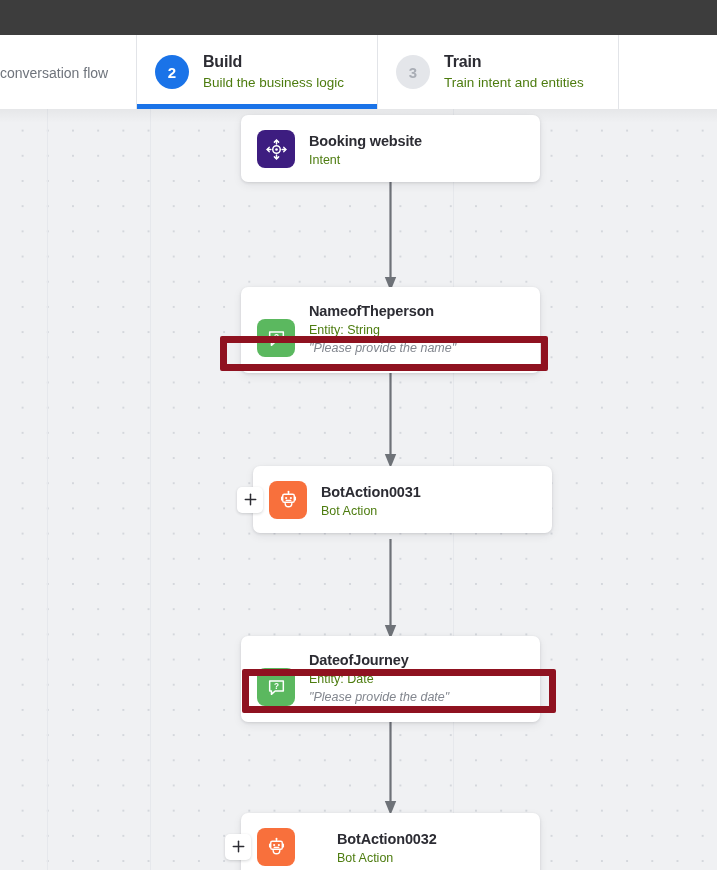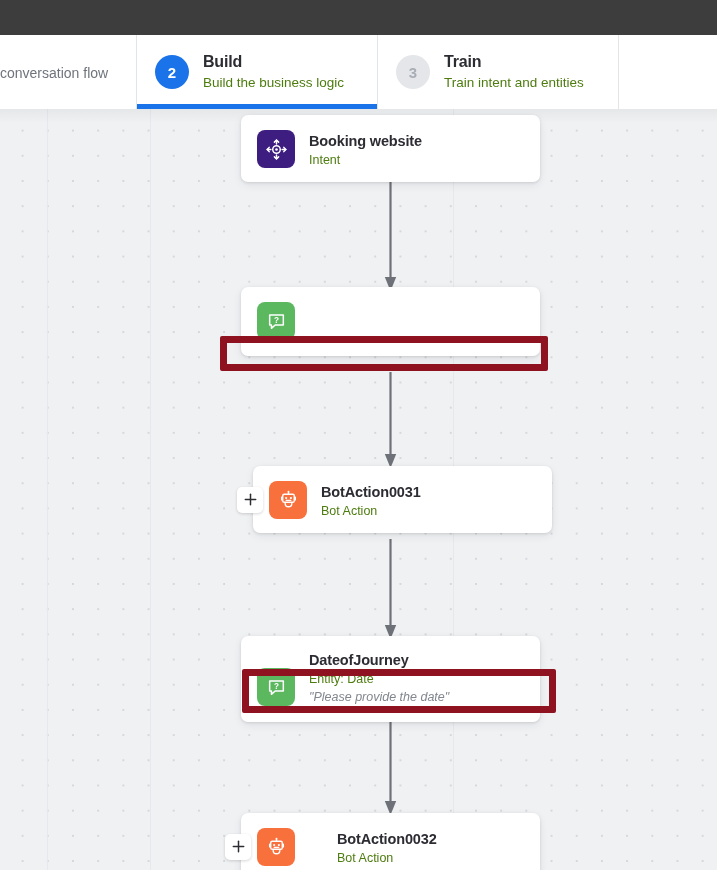--- a/index.html
+++ b/index.html
@@ -299,20 +299,25 @@
       </div>
     </div>
 
     <div class="node tall" style="left:241px;top:178px;">
       <div class="node-icon icon-entity">
         <svg width="21" height="21" viewBox="0 0 24 24" fill="none" stroke="#ffffff" stroke-width="1.7" stroke-linejoin="round">
           <path d="M4.2 4.6 h15.6 v11.4 h-9.4 l-4.2 3.8 v-3.8 h-2 z"></path>
           <text x="12" y="13.6" font-family="Liberation Sans, sans-serif" font-size="9.4" font-weight="bold" fill="#ffffff" stroke="none" text-anchor="middle">?</text>
         </svg>
       </div>
+      <div class="node-body">
+        <div class="node-title">NameofTheperson</div>
+        <div class="node-sub">Entity: String</div>
+        <div class="node-prompt">"Please provide the name"</div>
+      </div>
     </div>
 
     <div class="node" style="left:253px;top:357px;">
       <div class="node-plus">
         <svg width="13" height="13" viewBox="0 0 14 14" stroke="#2c2c33" stroke-width="1.6" stroke-linecap="round">
           <line x1="7" y1="1.4" x2="7" y2="12.6"></line>
           <line x1="1.4" y1="7" x2="12.6" y2="7"></line>
         </svg>
       </div>
       <div class="node-icon icon-bot">

